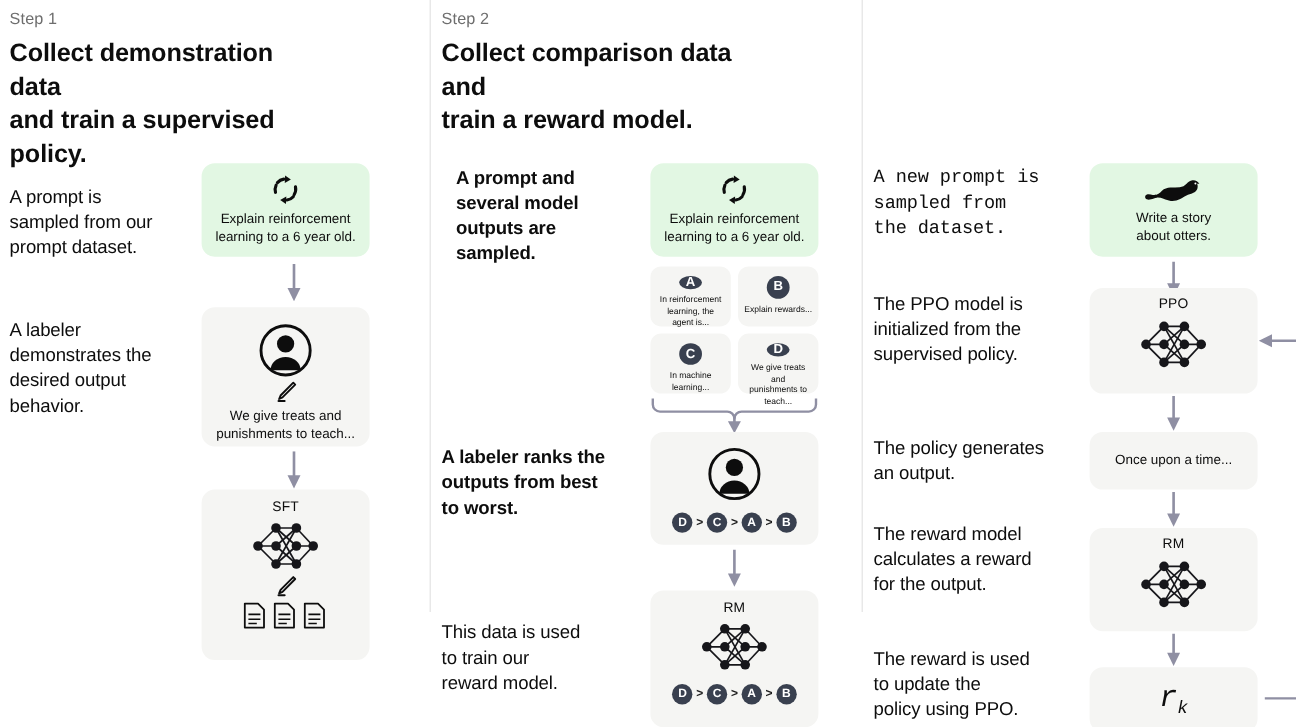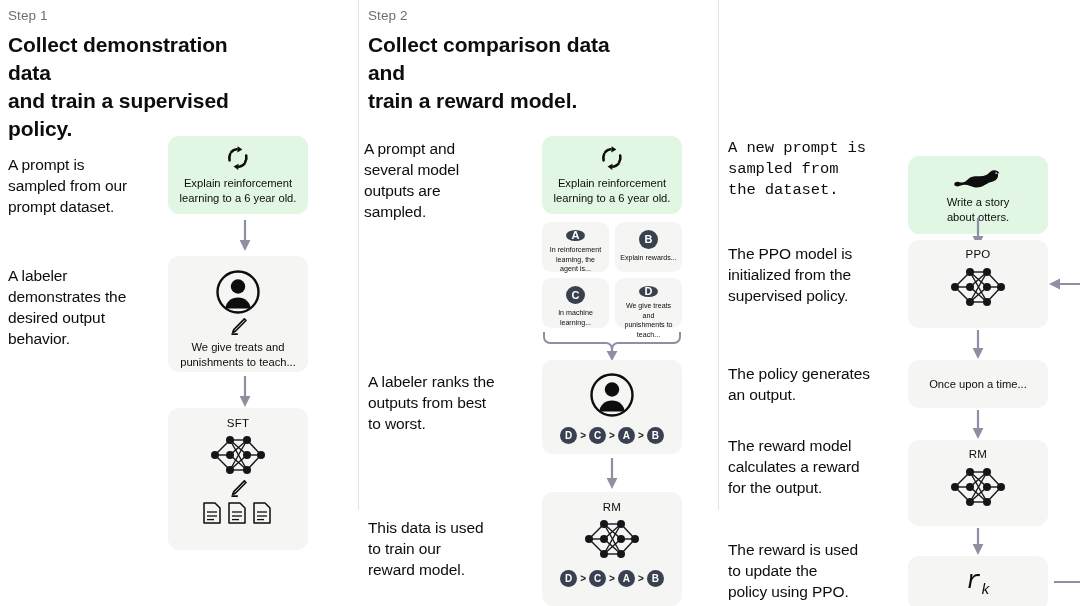--- a/index.html
+++ b/index.html
@@ -262,25 +262,25 @@
       </div>
     </div>
   </div>
 
   <div class="column">
     <div class="col-inner">
       <div class="step-label">Step 2</div>
       <div class="step-title">Collect comparison data and
 train a reward model.</div>
 
-      <div class="desc" style="left:4px; top:130px; width:160px;">A prompt and
+      <div class="desc" style="left:20px; top:130px; width:160px;font-weight:bold;">A prompt and
 several model
 outputs are
 sampled.</div>
-      <div class="desc" style="left:8px; top:363px; width:175px;">A labeler ranks the
+      <div class="desc" style="left:8px; top:363px; width:175px;font-weight:bold;">A labeler ranks the
 outputs from best
 to worst.</div>
       <div class="desc" style="left:8px; top:509px; width:168px;">This data is used
 to train our
 reward model.</div>
 
       <div class="card green center-col" style="left:182px; top:128px; width:140px; height:78px; justify-content:center;">
         <span>
           <svg width="26" height="26" viewBox="0 0 26 26">
             <g fill="none" stroke="#0d0d0d" stroke-width="2.6" stroke-linecap="round">
@@ -410,21 +410,21 @@
 supervised policy.</div>
       <div class="desc" style="left:8px; top:355px; width:178px;">The policy generates
 an output.</div>
       <div class="desc" style="left:8px; top:427px; width:175px;">The reward model
 calculates a reward
 for the output.</div>
       <div class="desc" style="left:8px; top:531px; width:172px;">The reward is used
 to update the
 policy using PPO.</div>
 
-      <div class="card green center-col" style="left:188px; top:128px; width:140px; height:78px; justify-content:center;margin-top:20px;">
+      <div class="card green center-col" style="left:188px; top:128px; width:140px; height:78px; justify-content:center;">
         <span>
           <svg width="48" height="24" viewBox="0 0 48 24">
             <path d="M45.5 7.2 c-1.1 -2.1 -3.4 -3.3 -5.8 -3.0 c-2.0 0.25 -3.6 1.5 -4.9 2.9
                      c-1.6 1.7 -3.4 2.7 -5.7 2.9 c-2.6 0.2 -5.2 0.05 -7.8 0.3
                      c-2.6 0.25 -5.1 1.0 -7.0 2.6 c-1.0 0.85 -1.8 1.9 -2.9 2.6
                      c-1.4 0.9 -3.1 1.1 -4.7 0.9 c-1.4 -0.2 -2.8 -0.7 -4.2 -0.5
                      c-1.0 0.15 -2.0 0.8 -2.2 1.8 c-0.2 1.0 0.5 2.0 1.4 2.4
                      c1.1 0.5 2.4 0.3 3.5 0.0 c1.6 -0.45 3.1 -1.2 4.8 -1.4
                      c1.9 -0.2 3.8 0.35 5.6 1.0 c2.0 0.7 4.0 1.5 6.1 1.7
                      c2.7 0.3 5.4 -0.4 7.8 -1.6 c2.2 -1.1 4.2 -2.6 6.5 -3.5

